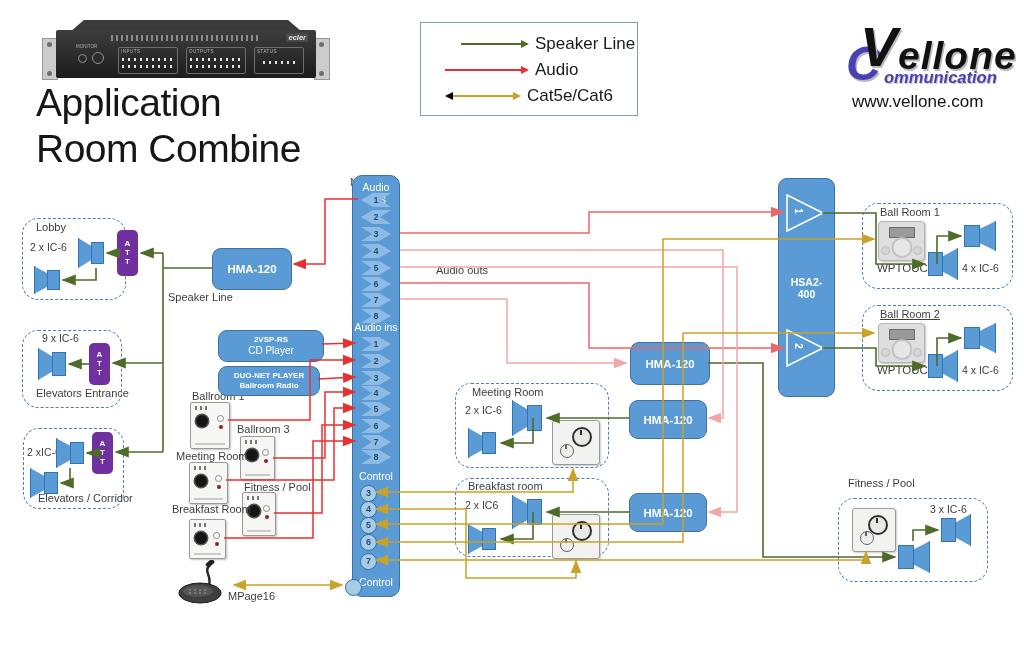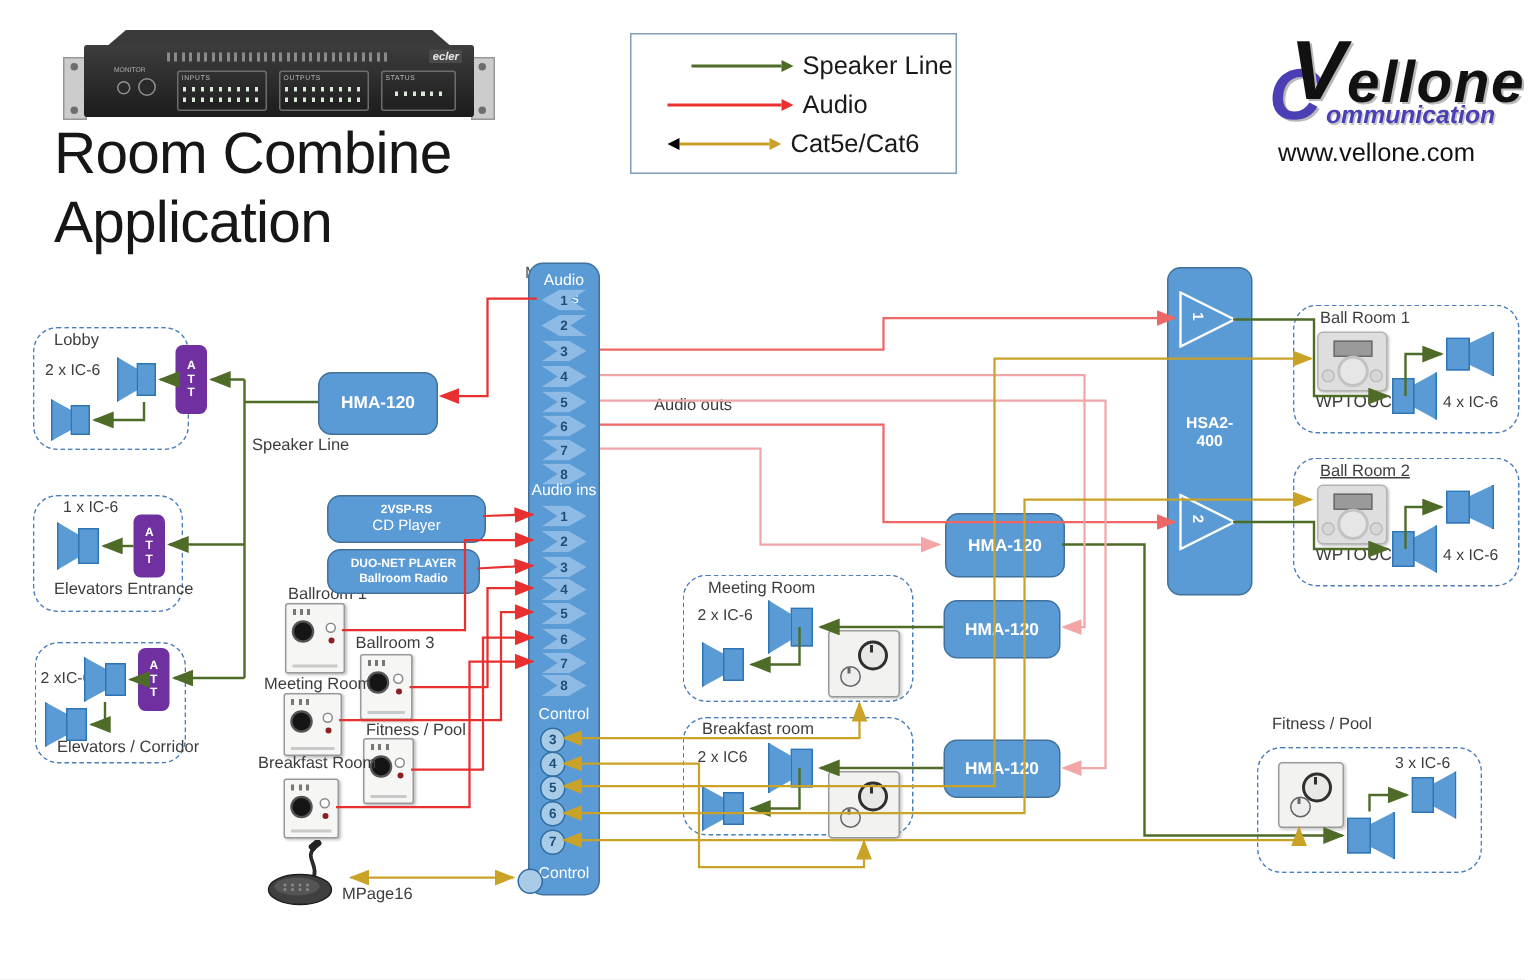--- a/index.html
+++ b/index.html
@@ -122,22 +122,22 @@
       </div>
       <div class="sect" style="left:198px;width:48px;">
         <em>STATUS</em>
         <div class="ledrow" style="top:13px;left:8px;right:8px;"></div>
       </div>
       <div class="brand">ecler</div>
     </div>
   </div>
 
   <div class="abs title" style="left:36px;top:80px;">
+    <div>Application</div>
     <div>Room Combine</div>
-    <div>Application</div>
   </div>
 
   <div id="legend" class="abs" style="left:420px;top:22px;width:218px;height:94px;padding:8px 0 0 18px;box-sizing:border-box;">
     <div class="leg-row">
       <span class="leg-arrow leg-speaker" style="width:60px;margin-left:22px;"></span>
       <span class="leg-text">Speaker Line</span>
     </div>
     <div class="leg-row">
       <span class="leg-arrow leg-audio" style="width:76px;margin-left:6px;"></span>
       <span class="leg-text">Audio</span>
@@ -167,21 +167,21 @@
       <i class="horn"></i>
       <i class="cab"></i>
     </div>
   <div class="att" style="left:117px;top:230px;width:21px;height:46px;">
     <span>A</span>
       <span>T</span>
       <span>T</span>
   </div>
 
   <div class="abs dash-box" style="left:22px;top:330px;width:98px;height:76px;"></div>
-  <div class="abs tiny-label" style="left:42px;top:332px;">1 x IC-6</div>
+  <div class="abs tiny-label" style="left:42px;top:332px;">9 x IC-6</div>
   <div class="abs small-label" style="left:36px;top:387px;">Elevators Entrance</div>
   <div class="spk left" style="left:38px;top:348px;width:28px;height:32px;">
       <i class="horn"></i>
       <i class="cab"></i>
     </div>
   <div class="att" style="left:89px;top:343px;width:21px;height:42px;">
     <span>A</span>
       <span>T</span>
       <span>T</span>
   </div>

